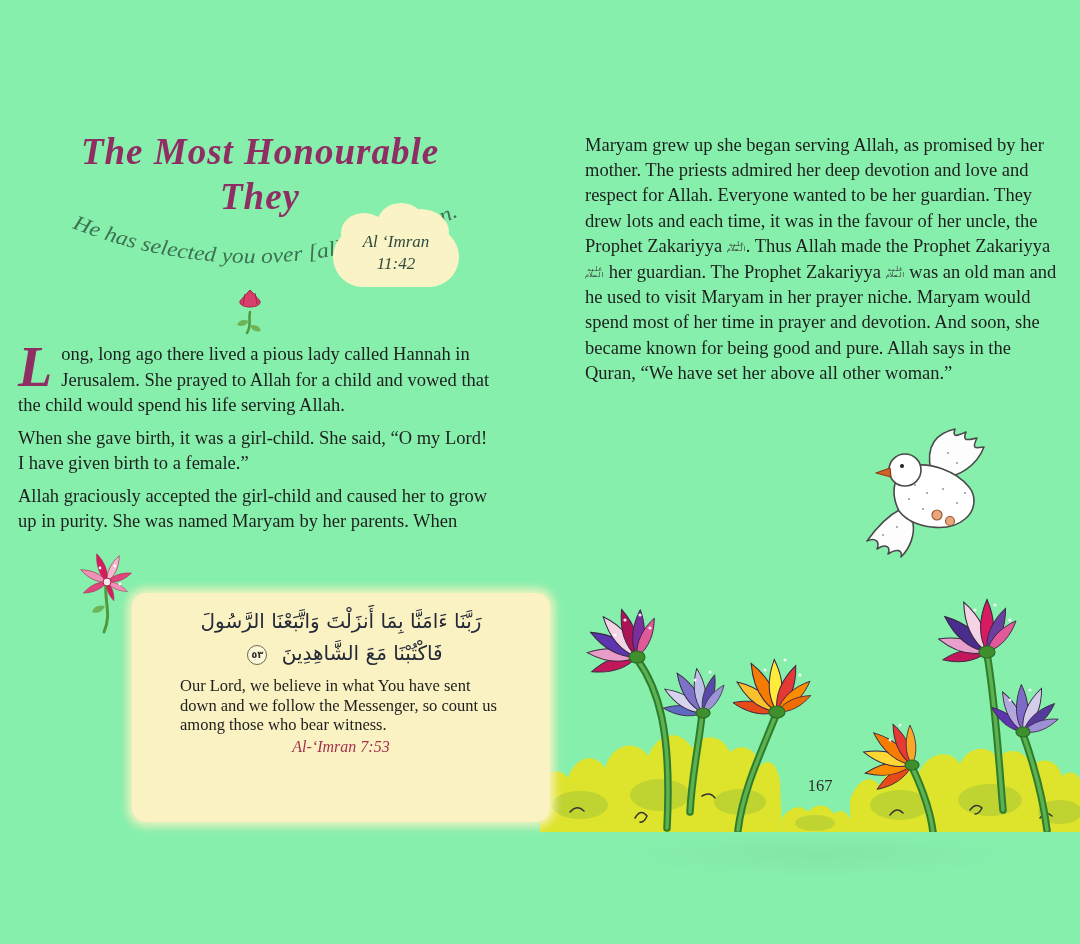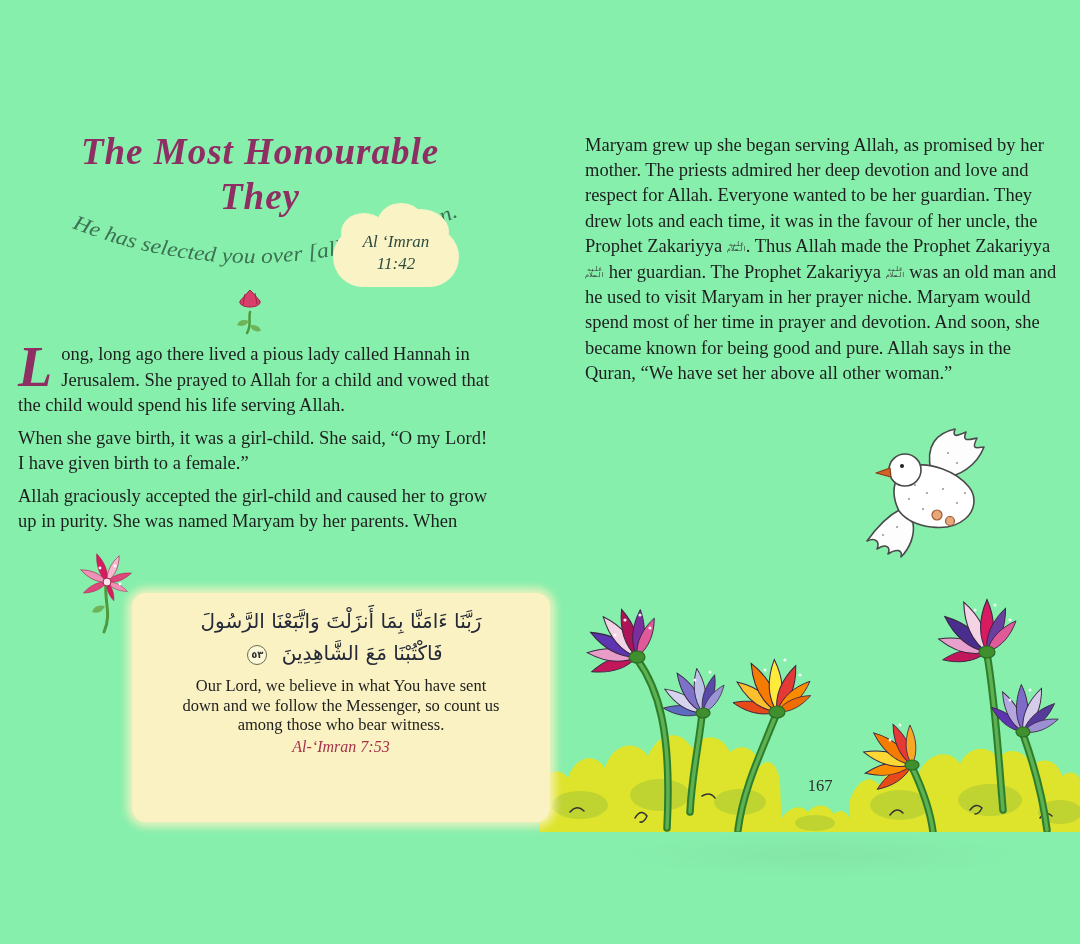--- a/index.html
+++ b/index.html
@@ -26,21 +26,21 @@
            color:#8E2E63;margin:3px 9px 0 0;font-family:"Liberation Serif",serif;}
   .dua-flower-svg{left:74px;top:544px;z-index:3;}
   .dua-box{left:88px;top:593px;width:418px;height:229px;background:#FAF2C2;border-radius:14px;
            box-shadow:0 0 9px 5px rgba(250,242,194,.85);z-index:1;margin-left:44px;}
   .arabic{direction:rtl;text-align:center;font-family:"DejaVu Sans",sans-serif;
           font-size:20px;line-height:32px;color:#252A3A;}
   .arabic.first{margin-top:12px;}
   .verse-badge{display:inline-flex;align-items:center;justify-content:center;width:18px;height:18px;
                border:1.3px solid #6b6b52;border-radius:50%;font-size:10px;color:#333;
                vertical-align:middle;margin:0 8px;background:#fdf8d8;font-weight:bold;}
-  .translation{margin-top:7px;padding:0 48px;text-align:center;font-size:16.5px;line-height:19.5px;color:#1e1e1e;}
+  .translation{margin-top:7px;padding:0 48px;text-align:left;font-size:16.5px;line-height:19.5px;color:#1e1e1e;}
   .dua-ref{margin-top:3px;text-align:center;font-style:italic;font-size:16px;color:#A53350;}
   .pagenum{font-size:16.5px;color:#2e2e2e;}
   .pagenum-left{left:0;top:776px;width:540px;text-align:center;}
   .pagenum-right{left:790px;top:776px;width:60px;text-align:center;z-index:6;}
 
   
   .body-right{left:585px;top:114px;width:481px;font-size:18.5px;line-height:25.4px;}
   .honorific{display:inline-block;width:19px;vertical-align:1px;text-align:center;
              font-family:Liberation Mono, monospace;font-size:6.5px;line-height:5.5px;color:#3a3a3a;}
   .honorific span{display:block;}

